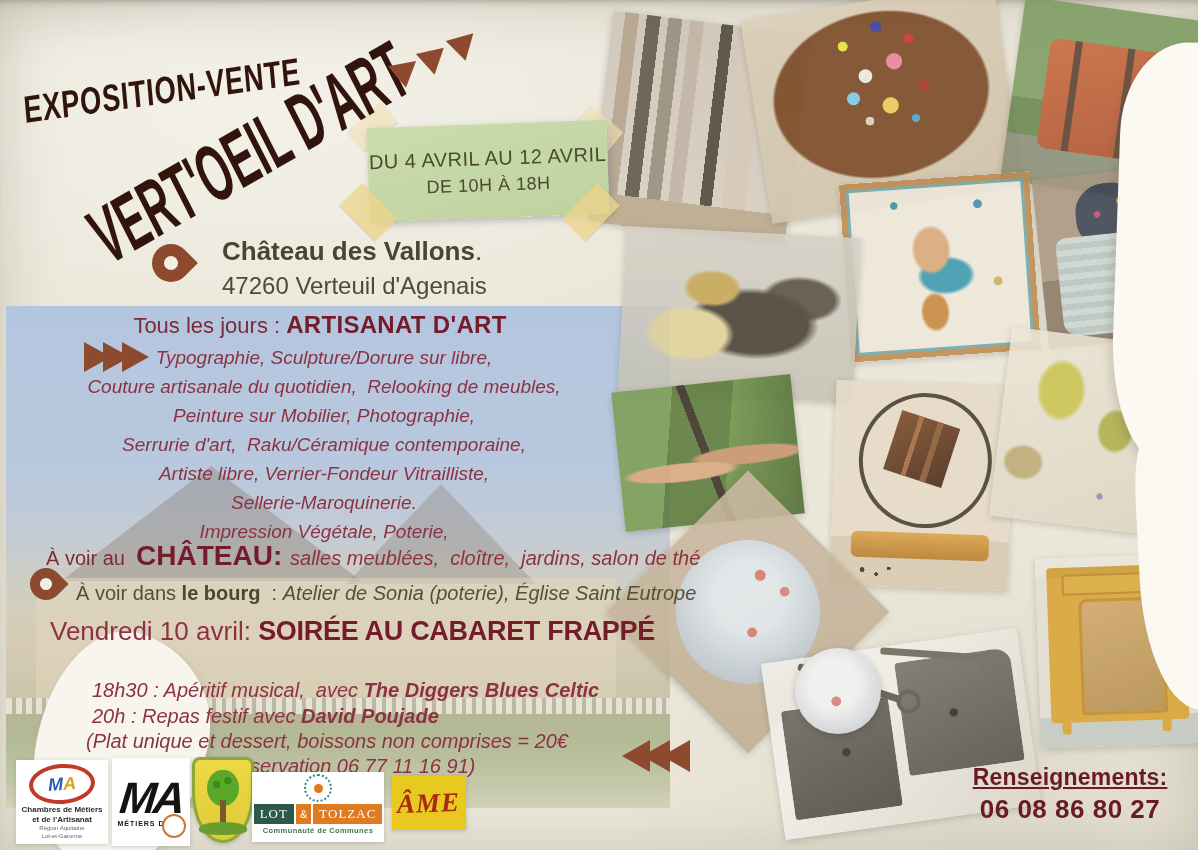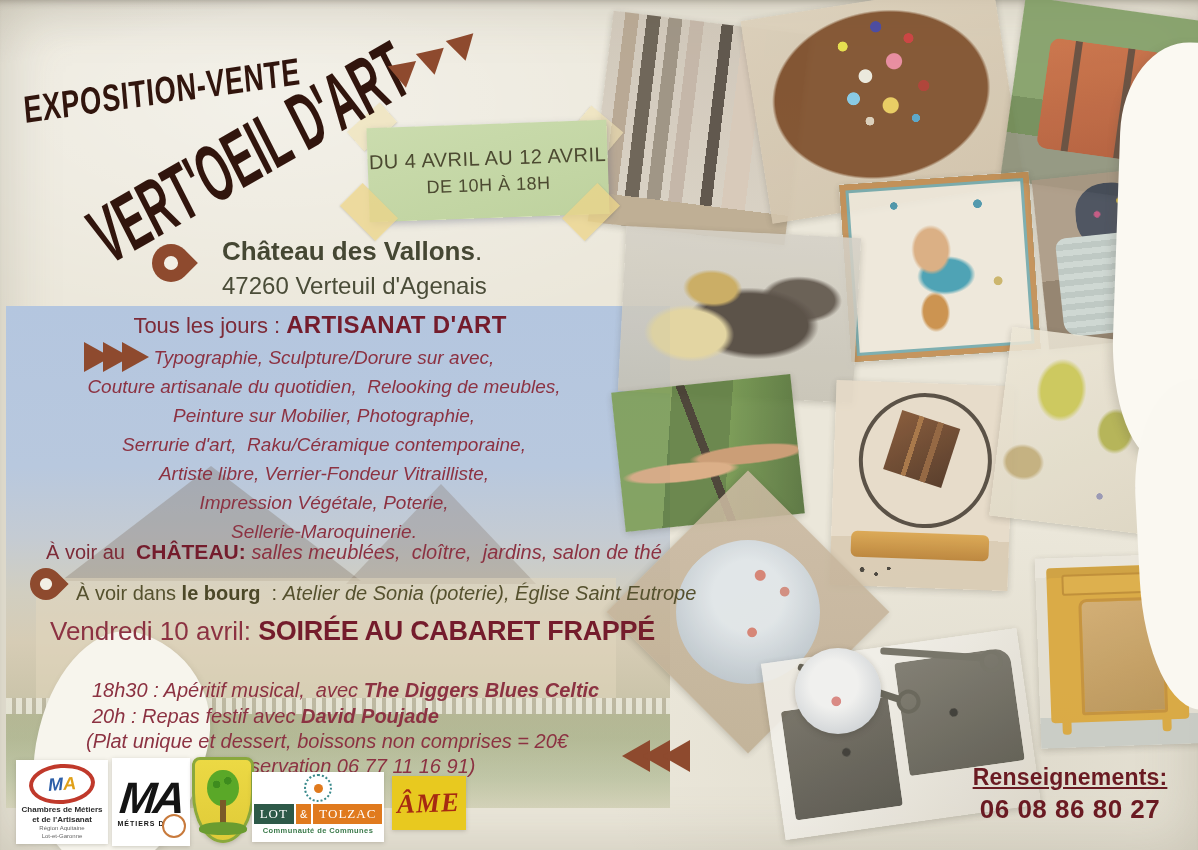--- a/index.html
+++ b/index.html
@@ -166,21 +166,21 @@
   
   .pre{white-space:pre-wrap;}
   .loc-name{left:222px;top:236px;font-size:26px;font-weight:bold;color:#454733;white-space:nowrap;}
   .loc-name .dot{font-weight:normal;}
   .loc-addr{left:222px;top:272px;font-size:24px;color:#4a4c38;white-space:nowrap;}
   .daily{left:40px;top:311px;width:560px;text-align:center;white-space:nowrap;}
   .daily .pfx{font-size:22px;color:#7d2b38;}
   .daily .hl{font-size:24px;font-weight:bold;color:#741c2c;letter-spacing:.3px;}
   .crafts{left:28px;top:343px;width:592px;text-align:center;font-style:italic;color:#8c3242;font-size:19px;line-height:29px;}
   .see1{left:46px;top:540px;font-size:20px;color:#7d2b38;white-space:nowrap;}
-  .see1 b{font-size:21px;color:#741c2c;}
+  .see1 b{font-size:28px;color:#741c2c;}
   .see1 .it{font-style:italic;color:#8c3242;text-align:center;}
   .see2{left:76px;top:582px;font-size:20px;color:#55512e;white-space:nowrap;}
   .see2 b{color:#4c4828;}
   .see2 .it{font-style:italic;}
   .ev-title{left:50px;top:616px;white-space:nowrap;}
   .ev-title .date{font-size:26px;color:#8c3242;}
   .ev-title .name{font-size:27px;font-weight:bold;color:#741c2c;letter-spacing:-0.3px;}
   .evl{font-style:italic;color:#8c3242;font-size:20px;white-space:nowrap;}
   .ev1{left:92px;top:679px;}
   .ev2{left:92px;top:705px;}
@@ -302,27 +302,27 @@
   <div class="abs daily">
     <span class="pfx pre">Tous les jours : </span><span class="hl">ARTISANAT D'ART</span>
   </div>
 
   <div class="abs trio-list">
     <span class="tri-r"></span>
     <span class="tri-r"></span>
     <span class="tri-r"></span>
   </div>
   <div class="abs crafts">
-    <div class="pre">Typographie, Sculpture/Dorure sur avec,</div>
+    <div class="pre">Typographie, Sculpture/Dorure sur libre,</div>
     <div class="pre">Couture artisanale du quotidien,  Relooking de meubles,</div>
     <div class="pre">Peinture sur Mobilier, Photographie,</div>
     <div class="pre">Serrurie d'art,  Raku/Céramique contemporaine,</div>
     <div class="pre">Artiste libre, Verrier-Fondeur Vitrailliste,</div>
+    <div class="pre">Sellerie-Maroquinerie.</div>
     <div class="pre">Impression Végétale, Poterie,</div>
-    <div class="pre">Sellerie-Maroquinerie.</div>
   </div>
 
   <div class="abs see1">
     <span class="pre">À voir au  </span><b>CHÂTEAU</b><b class="pre">: </b><span class="it pre">salles meublées,  cloître,  jardins, salon de thé</span>
   </div>
   <div class="abs pin pin2"></div>
   <div class="abs see2">
     <span class="pre">À voir dans </span><b class="pre">le bourg </b><span class="pre"> : </span><span class="it pre">Atelier de Sonia (poterie), Église Saint Eutrope</span>
   </div>
 

